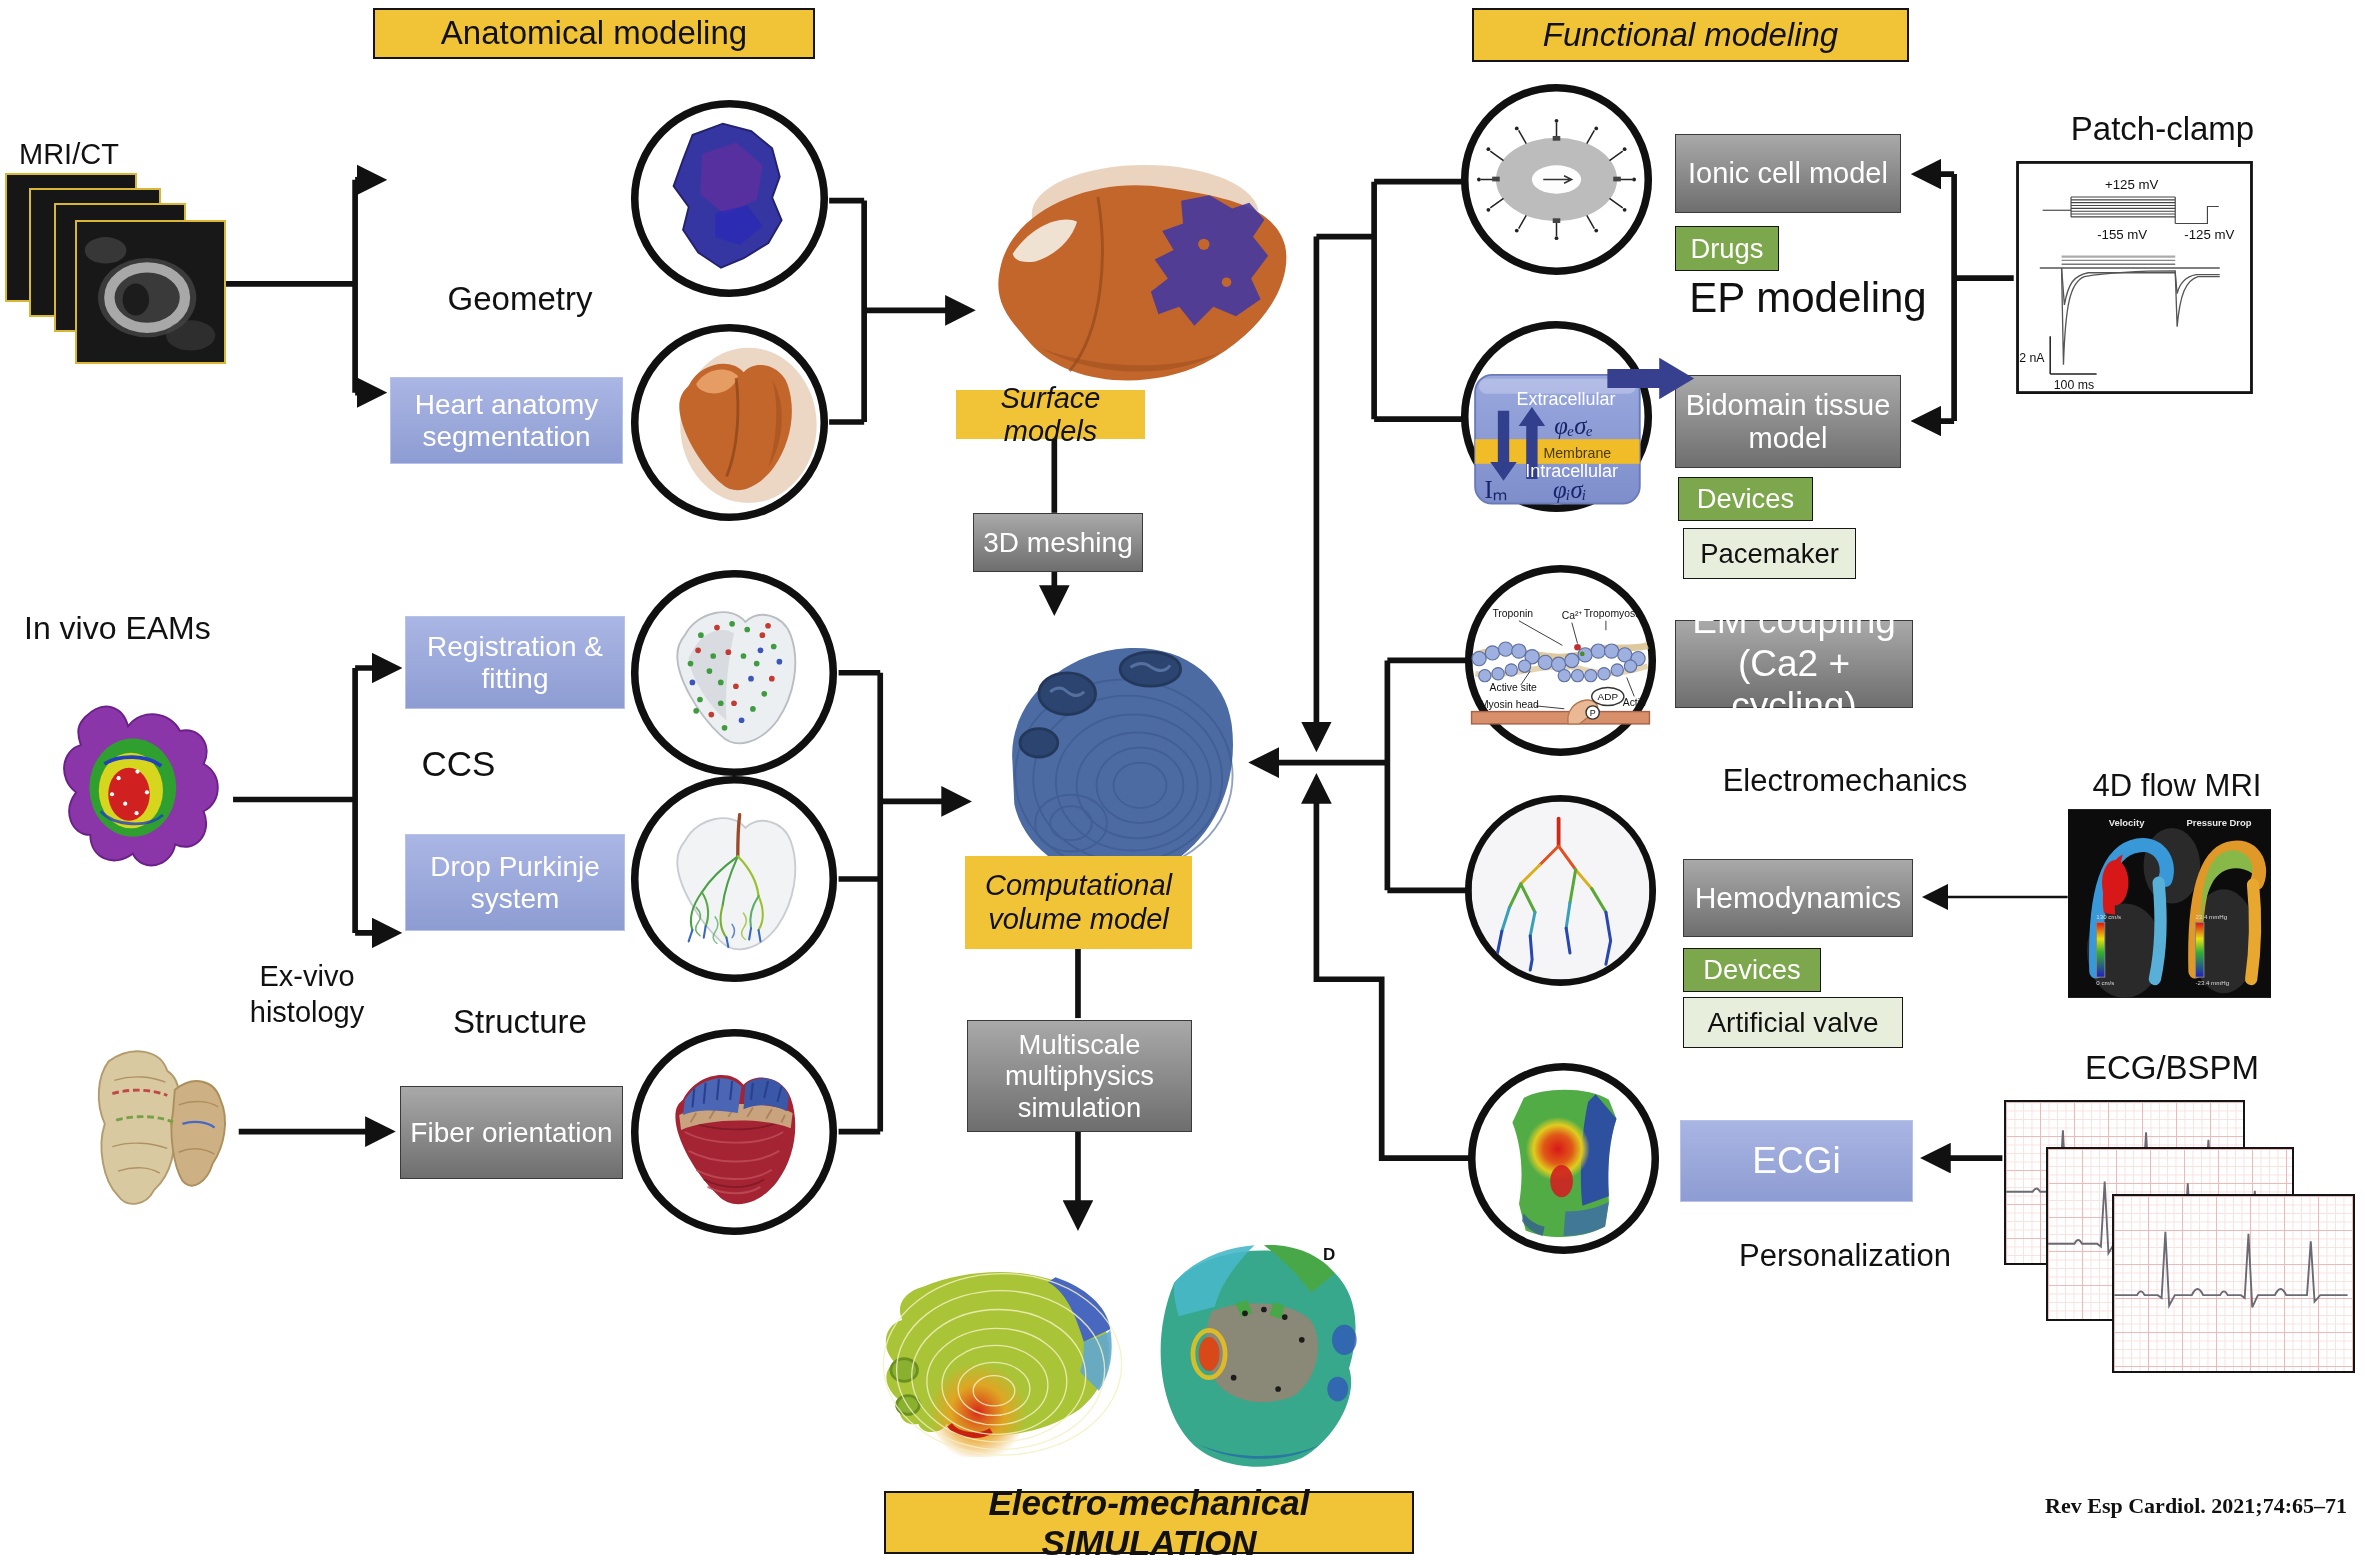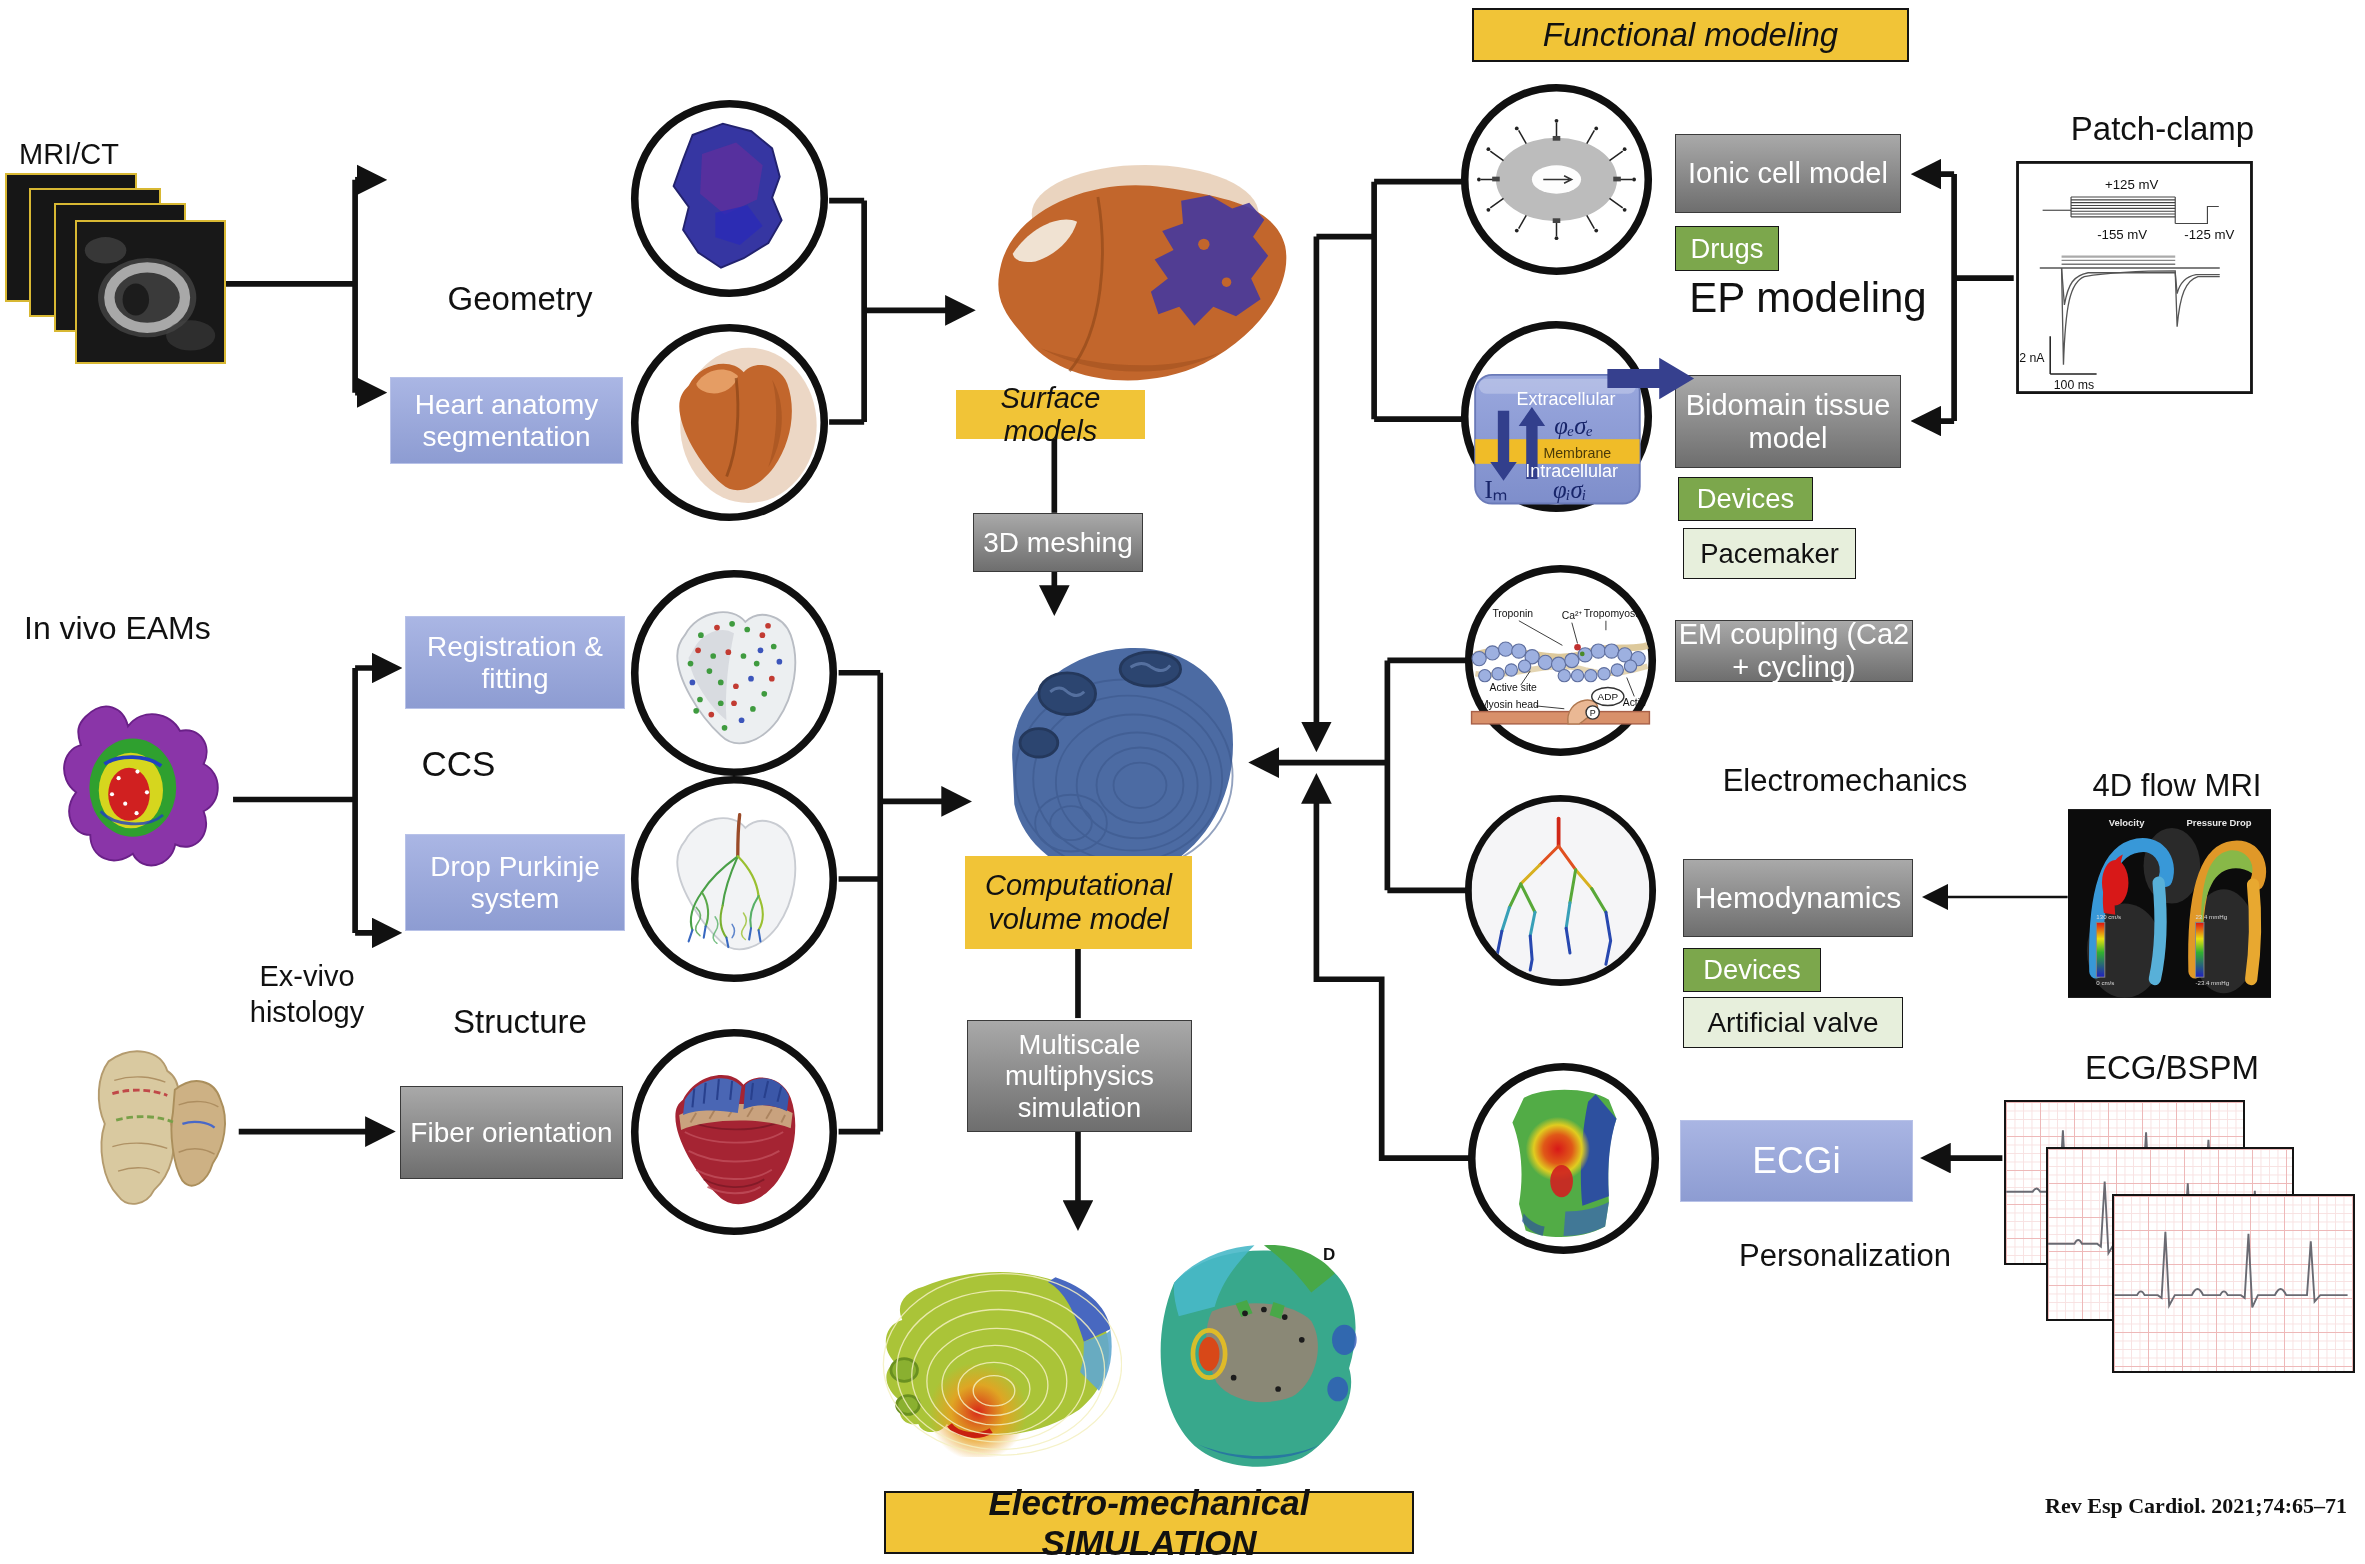--- a/index.html
+++ b/index.html
@@ -83,20 +83,23 @@
       <path d="M1139 1196 V1288" marker-end="url(#ah)"></path>
     </g>
 
     <path d="M2185 948 H2042" stroke="#111" stroke-width="2.5" fill="none" marker-end="url(#ahs)"></path>
   </svg>
 
   <svg class="abs" style="left:1607px;top:354px;z-index:3;" width="95" height="49" viewBox="0 0 100 52">
     <polygon points="0,16 55,16 55,4 92,26 55,48 55,36 0,36" fill="#36408E"></polygon>
   </svg>
 
+  <div class="abs box box-yellow-border" style="left:373px;top:7.6px;width:442px;height:51px;font-size:33px;">
+    <span>Anatomical modeling</span>
+  </div>
   <div class="abs box box-yellow-border" style="left:1472px;top:7.6px;width:437px;height:54px;font-size:33px;font-style:italic;">
     <span>Functional modeling</span>
   </div>
 
   <div class="abs lbl c" style="left:19px;top:138px;font-size:29px;">MRI/CT</div>
   <div class="abs fig" style="left:4.7px;top:173px;width:237px;height:194px;">
     <div class="mri-frame" style="left:0;top:0;width:132px;height:129px;"></div>
     <div class="mri-frame" style="left:24.6px;top:15px;width:132px;height:129px;"></div>
     <div class="mri-frame" style="left:49px;top:30px;width:132px;height:129px;"></div>
     <div class="mri-frame" style="left:70px;top:47px;width:151px;height:144px;">
@@ -514,21 +517,21 @@
       </g>
       <text x="30" y="56" font-size="11" fill="#111" text-anchor="start">Troponin</text>
       <text x="114" y="58" font-size="11" fill="#111" text-anchor="middle">Ca²⁺</text>
       <text x="158" y="56" font-size="11" fill="#111" text-anchor="middle">Tropomyosin</text>
       <text x="52" y="134" font-size="11" fill="#111" text-anchor="middle">Active site</text>
       <text x="48" y="152" font-size="11" fill="#111" text-anchor="middle">Myosin head</text>
       <text x="180" y="150" font-size="11" fill="#111" text-anchor="middle">Actin</text>
     </g>
   </svg>
 
-  <div class="abs box box-gray" style="left:1675px;top:620px;width:238px;height:62px;font-size:29px;line-height:1.15;">
+  <div class="abs box box-gray" style="left:1675px;top:620px;width:238px;height:88px;font-size:37px;line-height:1.15;">
     <span>EM coupling (Ca2 + cycling)</span>
   </div>
   <div class="abs lbl" style="left:1703px;top:763px;width:284px;font-size:31px;text-align:center;">Electromechanics</div>
 
   <svg class="circ" style="left:1464px;top:794px;" width="193" height="193" viewBox="0 0 204 204">
     <defs>
         <clipPath id="hclip">
           <circle cx="102" cy="102" r="94"></circle>
         </clipPath>
       </defs>

